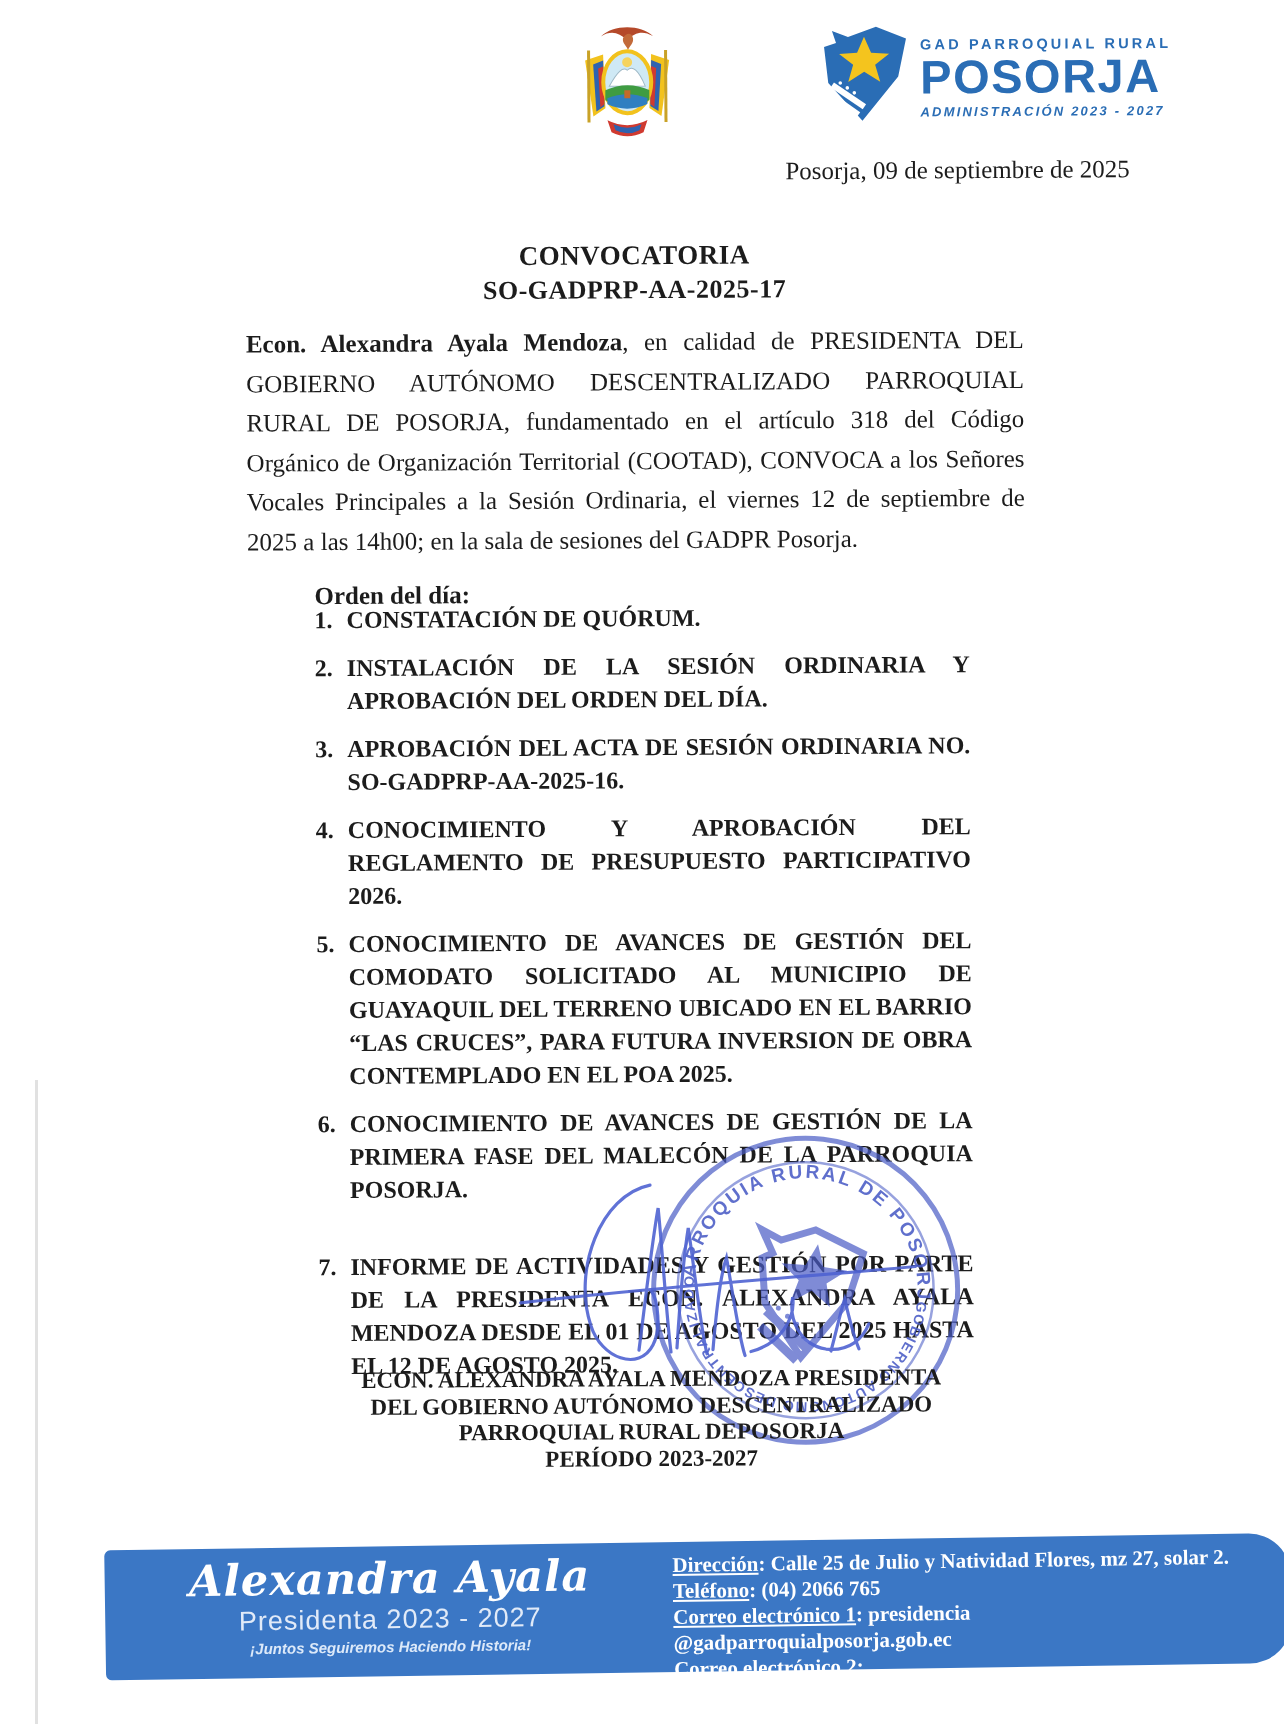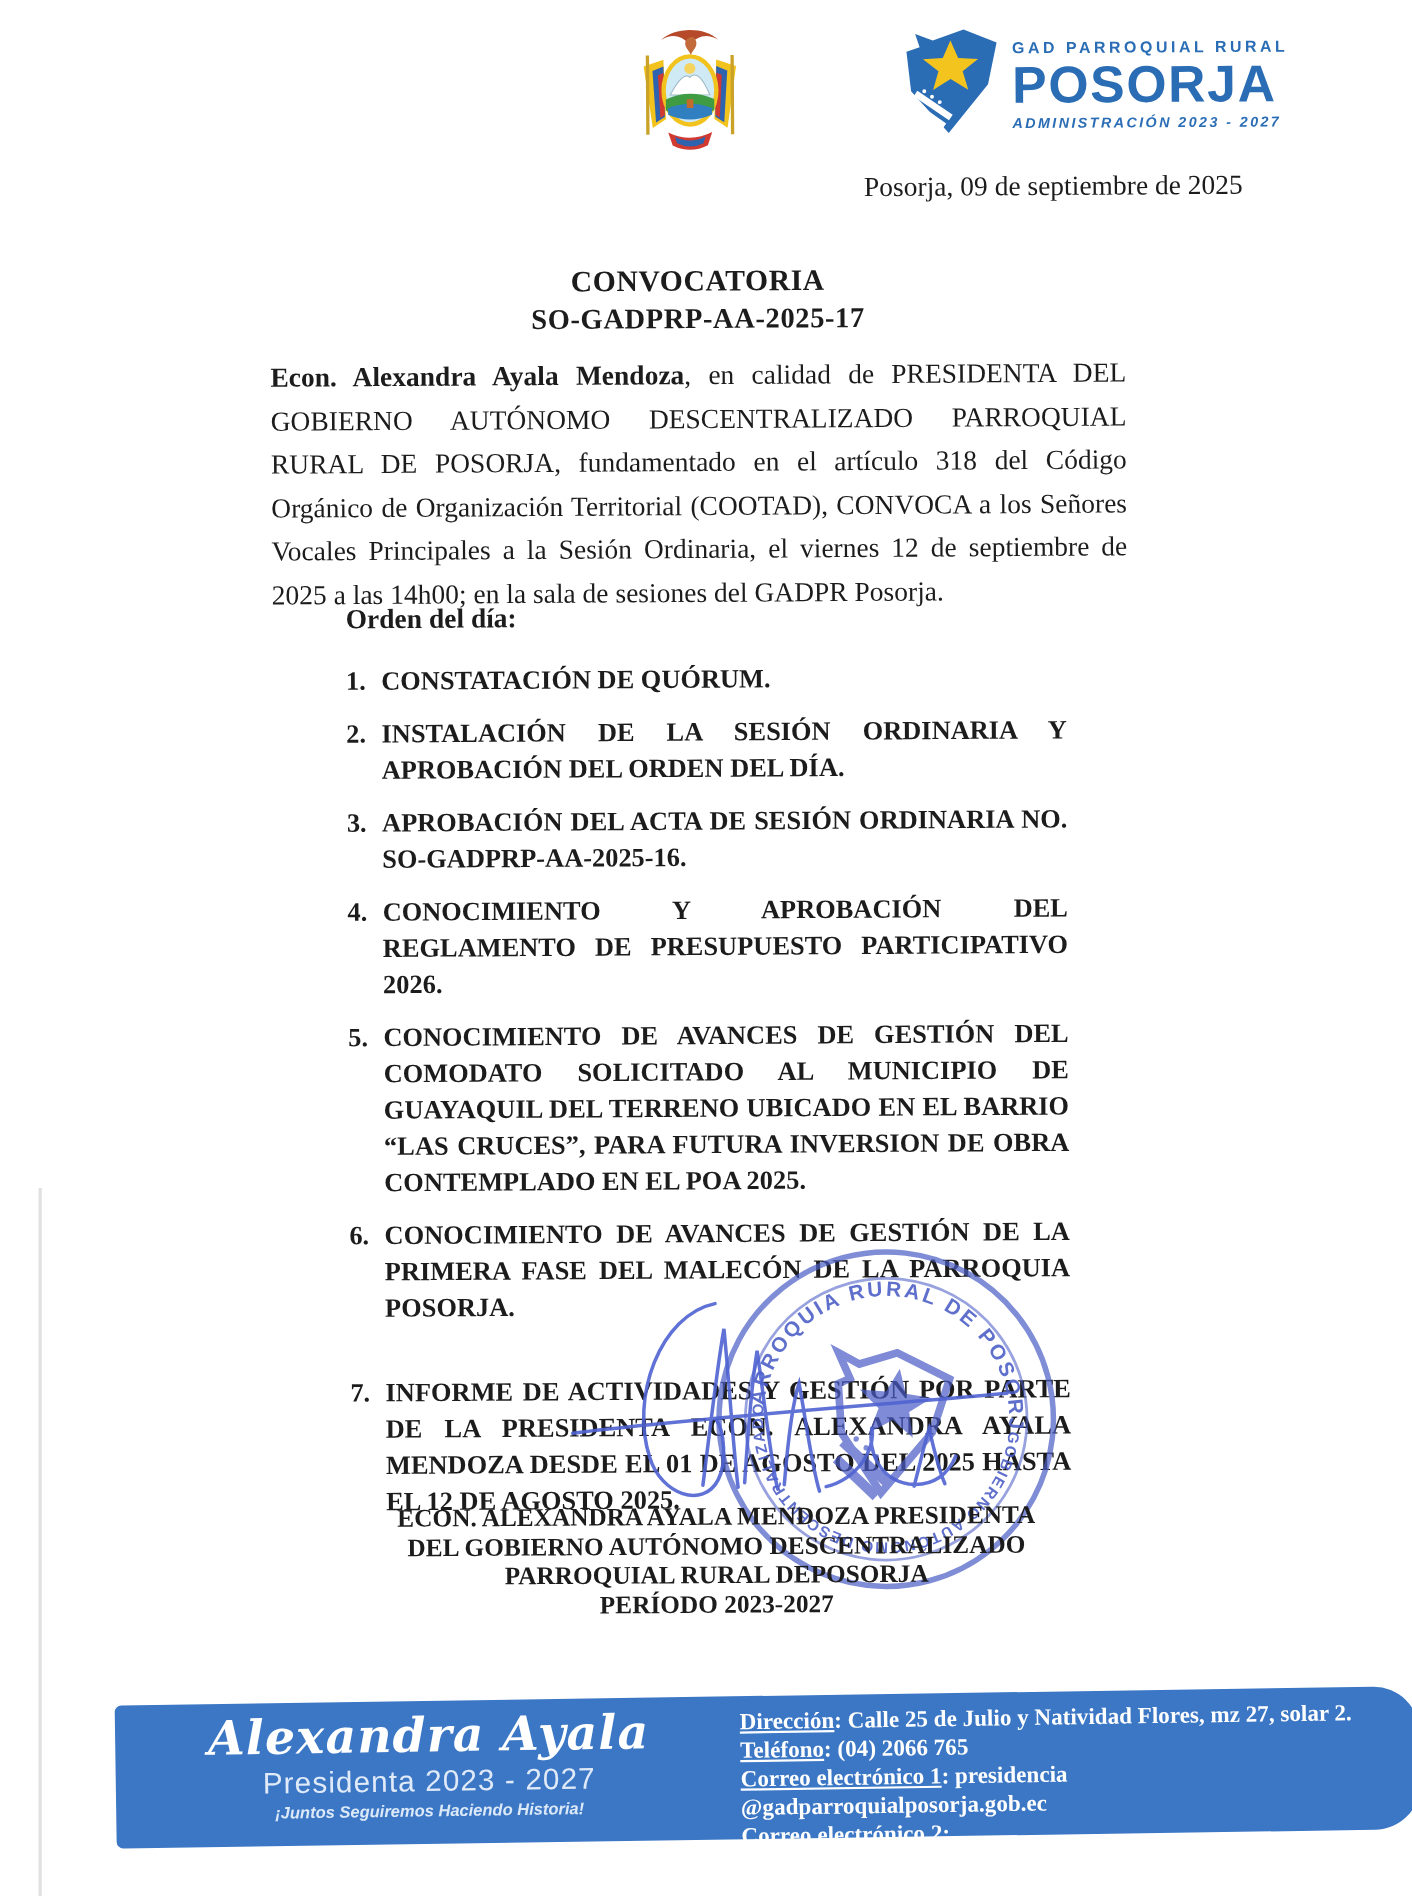--- a/index.html
+++ b/index.html
@@ -29,21 +29,21 @@
   .title-2{font-size:26px;margin-top:4px;letter-spacing:.5px;}
 
   
   .body-par{
     position:absolute;left:221px;top:322px;width:778px;
     font-size:25px;line-height:39.5px;text-align:justify;
   }
   .body-par .lead{font-weight:bold;}
 
   
-  .agenda-head{position:absolute;left:288px;top:548px;font-size:25px;font-weight:bold;}
+  .agenda-head{position:absolute;left:288px;top:580px;font-size:25px;font-weight:bold;}
   .agenda{position:absolute;left:288px;top:602px;width:655px;}
   .agenda-item{display:flex;margin-bottom:15px;}
   .agenda-item .num{flex:none;width:32px;font-weight:bold;font-size:24px;line-height:33px;}
   .agenda-item .txt{flex:1;font-weight:bold;font-size:24px;line-height:33px;text-align:justify;}
   .agenda-item.gap-before{margin-top:44px;}
 
   
   .stamp{position:absolute;left:610px;top:1126px;width:330px;height:330px;transform:rotate(7deg);opacity:.88;}
   .sig{position:absolute;left:470px;top:1140px;width:440px;height:270px;opacity:.9;}
   .sig-block{

